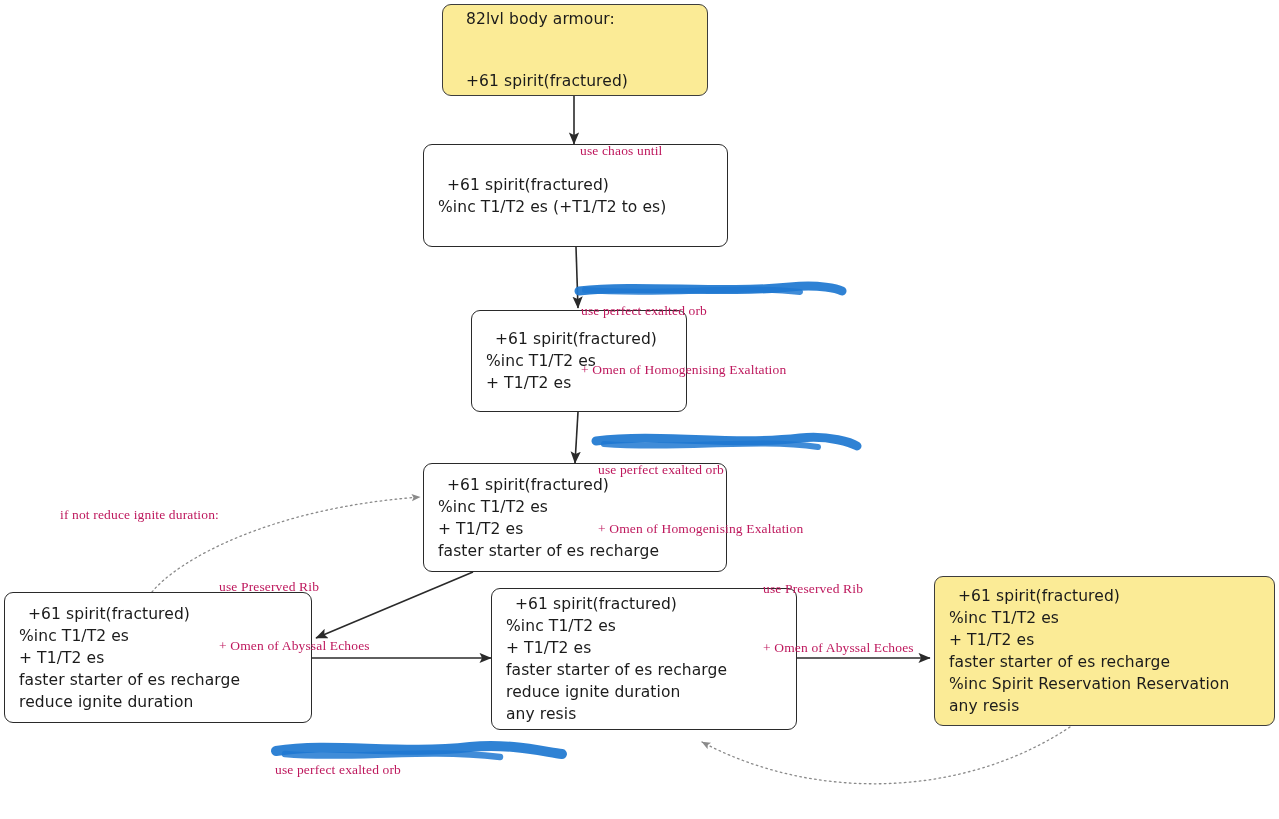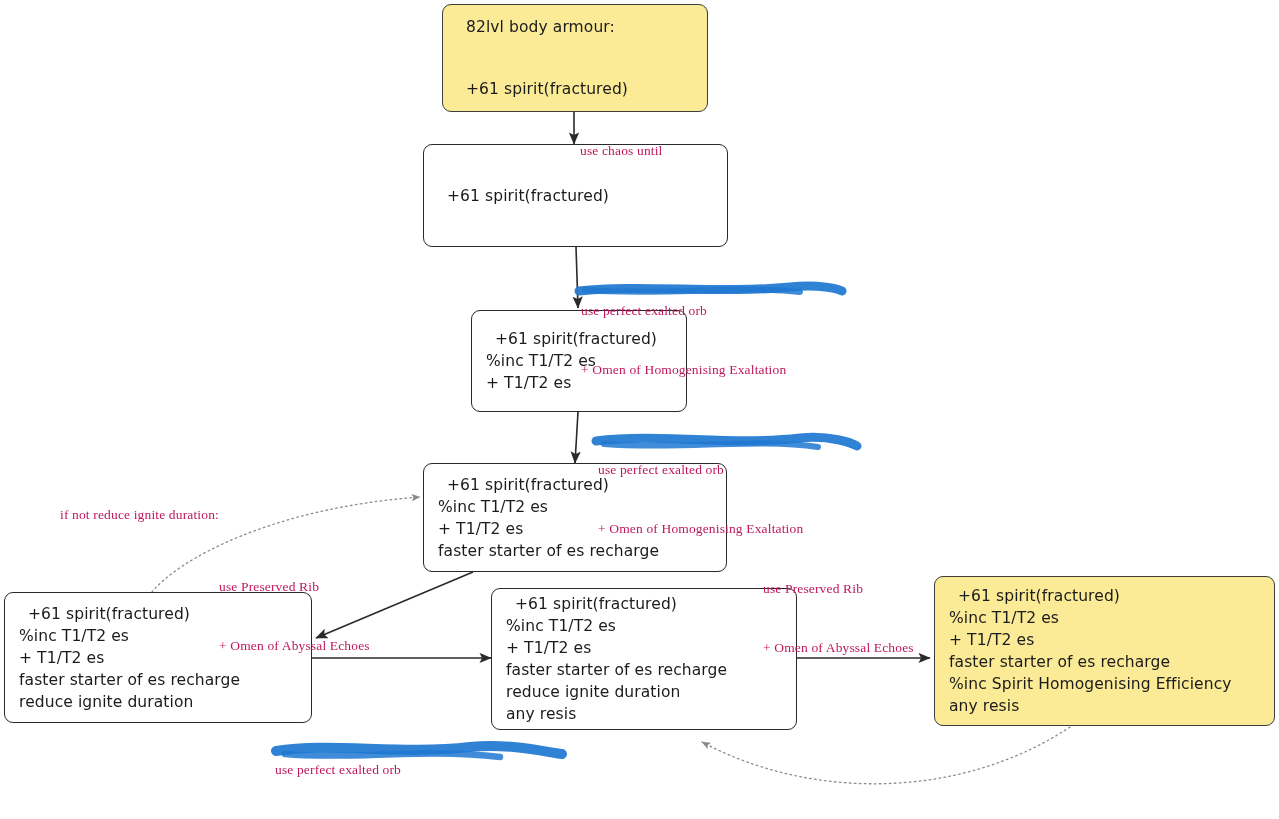--- a/index.html
+++ b/index.html
@@ -61,27 +61,28 @@
     <path d="M797,658 L930,658" stroke="#2a2a2a" stroke-width="1.6" fill="none" marker-end="url(#ah)"></path>
   </svg>
 
   <svg class="layer" viewBox="0 0 1279 819">
 
     <path d="M152,592 C178,560 270,508 420,497" stroke="#8a8a8a" stroke-width="1.3" fill="none" stroke-dasharray="1.6 3.4" stroke-linecap="round" marker-end="url(#ahd)"></path>
 
     <path d="M1070,727 C960,800 810,800 702,742" stroke="#8a8a8a" stroke-width="1.3" fill="none" stroke-dasharray="1.6 3.4" stroke-linecap="round" marker-end="url(#ahd)"></path>
   </svg>
 
-  <div class="node yellow" style="left:442px;top:4px;width:266px;height:108px;gap:40px;">
+  <div class="node yellow" style="left:442px;top:4px;width:266px;height:92px;gap:40px;">
     <span class="ln indent">82lvl body armour:</span>
     <span class="ln indent">+61 spirit(fractured)</span>
   </div>
 
   <div class="node" style="left:423px;top:144px;width:305px;height:103px;">
     <span class="ln indent">+61 spirit(fractured)</span>
+    <span class="ln">%inc T1/T2 es (+T1/T2 to es)</span>
   </div>
 
   <div class="node" style="left:471px;top:310px;width:216px;height:102px;">
     <span class="ln indent">+61 spirit(fractured)</span>
     <span class="ln">%inc T1/T2 es</span>
     <span class="ln">+ T1/T2 es</span>
   </div>
 
   <div class="node" style="left:423px;top:463px;width:304px;height:109px;">
     <span class="ln indent">+61 spirit(fractured)</span>
@@ -105,21 +106,21 @@
     <span class="ln">faster starter of es recharge</span>
     <span class="ln">reduce ignite duration</span>
     <span class="ln">any resis</span>
   </div>
 
   <div class="node yellow" style="left:934px;top:576px;width:341px;height:150px;">
     <span class="ln indent">+61 spirit(fractured)</span>
     <span class="ln">%inc T1/T2 es</span>
     <span class="ln">+ T1/T2 es</span>
     <span class="ln">faster starter of es recharge</span>
-    <span class="ln">%inc Spirit Homogenising Efficiency</span>
+    <span class="ln">%inc Spirit Reservation Reservation</span>
     <span class="ln">any resis</span>
   </div>
 
   <div class="elabel" style="left:580px;top:102px;">
     <div>use chaos until</div>
   </div>
 
   <div class="elabel" style="left:581px;top:262px;">
     <div>use perfect exalted orb</div>
     <div>+ Omen of Homogenising Exaltation</div>

